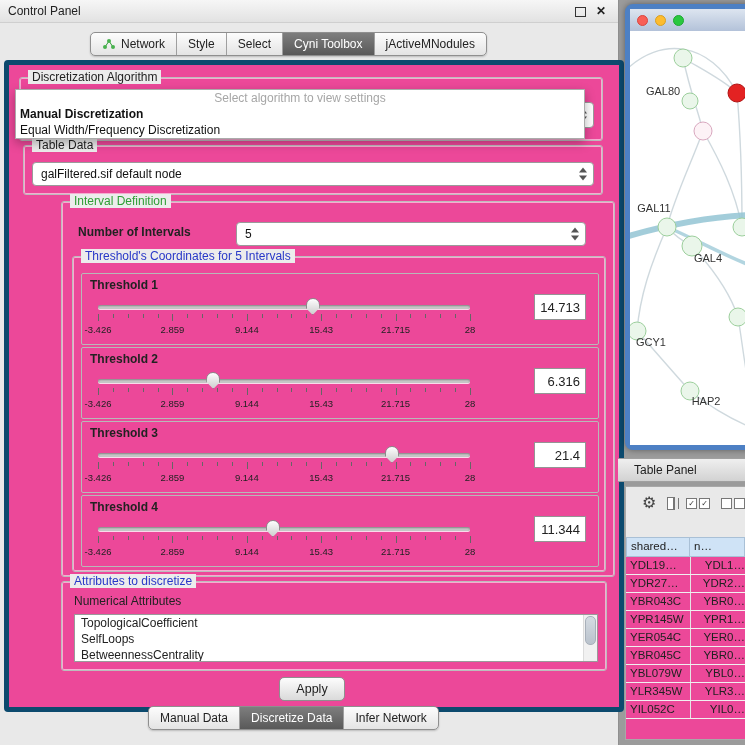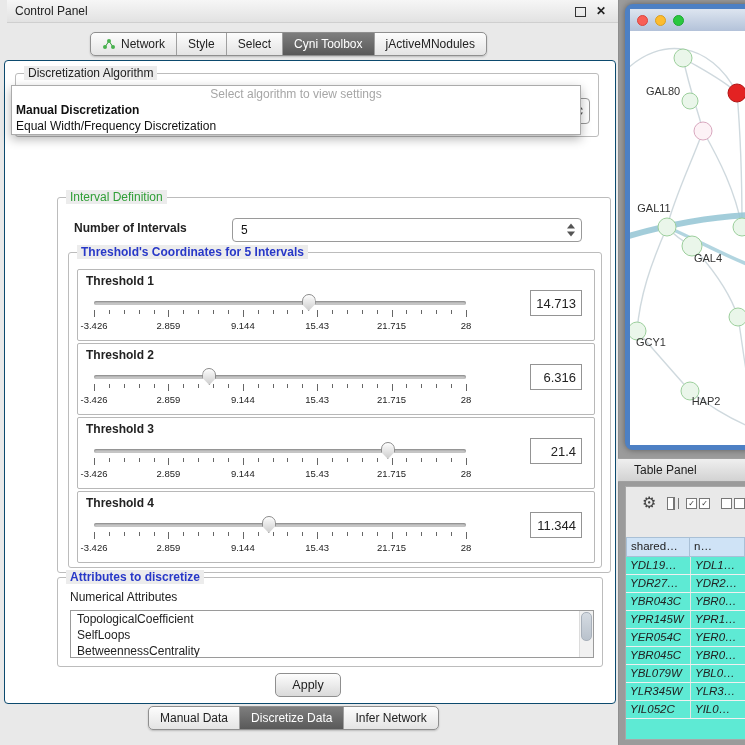--- a/index.html
+++ b/index.html
@@ -1,46 +1,46 @@
 <!DOCTYPE html>
 <html><head>
 <meta charset="utf-8">
 <style>
   html,body{margin:0;padding:0;background:#777;}
   .app{position:relative;width:745px;height:745px;background:#9b9b9b;overflow:hidden;
        font-family:"Liberation Sans",sans-serif;color:#222;}
 
   
   .cpanel{position:absolute;left:0;top:0;width:618px;height:745px;background:#e9e9e9;border-right:1px solid #8f8f8f;}
-  .titlebar{position:absolute;left:7px;top:0;right:0;height:22px;background:linear-gradient(#f6f6f6,#e2e2e2);border-bottom:1px solid #cfcfcf;}
+  .titlebar{position:absolute;left:0;top:0;right:0;height:22px;background:linear-gradient(#f6f6f6,#e2e2e2);border-bottom:1px solid #cfcfcf;}
   .titlebar .ttl{position:absolute;left:8px;top:4px;font-size:12px;color:#222;}
   .wicon{position:absolute;top:4px;font-size:12px;color:#222;cursor:default;}
   .wicon.float{top:7px;width:9px;height:8px;border:1.5px solid #333;font-size:0;}
   .wicon.close{right:12px;font-weight:bold;}
   .wicon.float{right:32px;}
 
   
   .tabstrip{position:absolute;display:flex;border:1px solid #8f8f8f;border-radius:5px;overflow:hidden;
             background:linear-gradient(#fdfdfd,#e4e4e4);box-shadow:0 1px 2px rgba(0,0,0,.2);height:22px;}
   .tab{display:flex;align-items:center;justify-content:center;gap:5px;font-size:12px;color:#222;
        border-right:1px solid #9f9f9f;padding:0 11px;white-space:nowrap;}
   .tab:last-child{border-right:none;}
   .tab.sel{background:linear-gradient(#7e7e7e,#595959);color:#fff;}
   .toptabs{left:90px;top:32px;}
   .bottabs{left:148px;top:706px;}
 
   
-  .content{position:absolute;left:4px;top:60px;width:610px;height:642px;background:#ffffff;
-           border:1px solid #0c4a6e;border-radius:4px;}
+  .content{position:absolute;left:4px;top:60px;width:610px;height:642px;background:#ec4899;
+           border:5px solid #0c4a6e;border-radius:4px;}
 
   
   .group{position:absolute;border:1px solid #bcbcbc;border-radius:3px;box-shadow:inset 0 0 0 1px rgba(255,255,255,.55);}
   .gtitle{position:absolute;top:-8px;left:8px;background:#ececec;padding:0 4px;font-size:12px;color:#222;white-space:nowrap;}
   .gtitle.green{color:#2f9e36;}
-  .gtitle.blue{color:#2838c8;font-weight:bold;}
+  .gtitle.blue{color:#2838c8;}
 
   
   .combo{position:absolute;background:#fff;border:1px solid #9a9a9a;border-radius:4px;font-size:12px;color:#111;
          display:flex;align-items:center;padding:0 22px 0 8px;box-sizing:border-box;}
   .stepper{position:absolute;right:5px;top:50%;transform:translateY(-50%);width:9px;height:13px;}
   .stepper:before{content:"";position:absolute;left:0;top:0;border-left:4.5px solid transparent;border-right:4.5px solid transparent;border-bottom:5px solid #555;}
   .stepper:after{content:"";position:absolute;left:0;bottom:0;border-left:4.5px solid transparent;border-right:4.5px solid transparent;border-top:5px solid #555;}
 
   
   .popup{position:absolute;left:10px;top:84px;width:568px;height:48px;background:#fff;border:1px solid #ababab;
@@ -97,25 +97,25 @@
   .gear{font-size:16px;color:#444;line-height:16px;}
   .colicon{width:16px;height:13px;background:#fff;border:1px solid #777;box-sizing:border-box;position:relative;}
   .colicon:before{content:"";position:absolute;left:5px;top:0;bottom:0;width:1px;background:#777;}
   .colicon:after{content:"";position:absolute;left:10px;top:0;bottom:0;width:1px;background:#777;}
   .checkpair{display:flex;gap:2px;}
   .mcheck{width:9px;height:9px;border:1px solid #777;background:#fff;font-size:8px;line-height:9px;text-align:center;color:#333;}
   .tphead{position:absolute;left:0;top:50px;right:0;height:20px;display:flex;font-size:11.5px;}
   .hc{background:#cfe3f6;border:1px solid #a9c0d6;box-sizing:border-box;padding:2px 0 0 4px;white-space:nowrap;overflow:hidden;}
   .hc.c0{width:64px;}
   .hc.c1{flex:1;border-left:none;}
-  .tprows{position:absolute;left:0;top:70px;right:0;bottom:0;background:#5eead4;overflow:hidden;font-style:italic;}
+  .tprows{position:absolute;left:0;top:70px;right:0;bottom:0;background:#ec4899;overflow:hidden;}
   .tp-row{display:flex;height:17px;line-height:17px;font-size:11.5px;border-bottom:1px solid #f0f0f0;}
   .tp-cell{white-space:nowrap;overflow:hidden;box-sizing:border-box;}
   .tp-cell.c0{width:64px;padding-left:4px;}
-  .tp-cell.c1{flex:1;padding-left:4px;border-left:1px solid #e4e4e4;}
+  .tp-cell.c1{flex:1;padding-left:4px;border-left:1px solid #e4e4e4;text-align:right;}
 
   svg text{font-family:"Liberation Sans",sans-serif;}
 </style>
 </head>
 <body>
 
 <div class="app">
 
   <div class="cpanel">
 
@@ -158,20 +158,27 @@
           <span class="stepper"></span>
         </div>
       </div>
 
       <div class="popup" style="left:6px;top:24px;">
         <div class="ph">Select algorithm to view settings</div>
         <div class="opt bold">Manual Discretization</div>
         <div class="opt">Equal Width/Frequency Discretization</div>
       </div>
 
+      <div class="group" style="left:14px;top:80px;width:578px;height:48px;">
+        <span class="gtitle">Table Data</span>
+        <div class="combo" style="left:8px;top:16px;width:562px;height:24px;">
+          <span>galFiltered.sif default node</span>
+          <span class="stepper"></span>
+        </div>
+      </div>
 
       <div class="group" style="left:52px;top:136px;width:552px;height:374px;">
         <span class="gtitle green">Interval Definition</span>
 
         <span style="position:absolute;left:16px;top:23px;font-size:12px;font-weight:bold;">Number of Intervals</span>
         <div class="combo" style="left:174px;top:20px;width:350px;height:24px;">
           <span>5</span>
           <span class="stepper"></span>
         </div>
 

